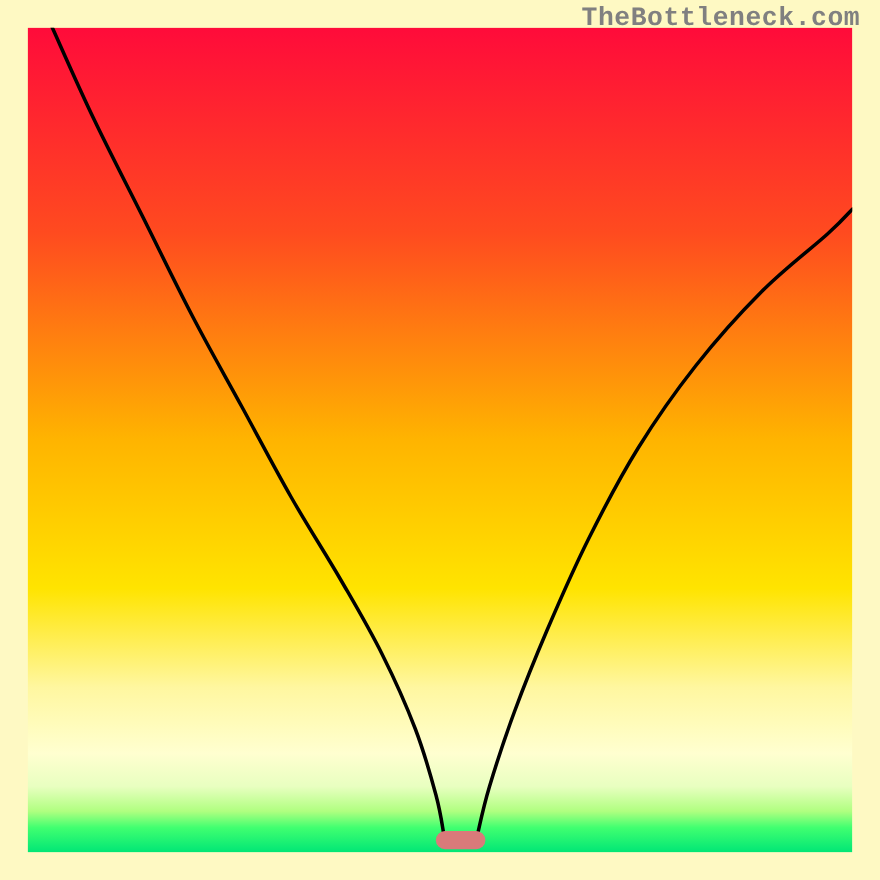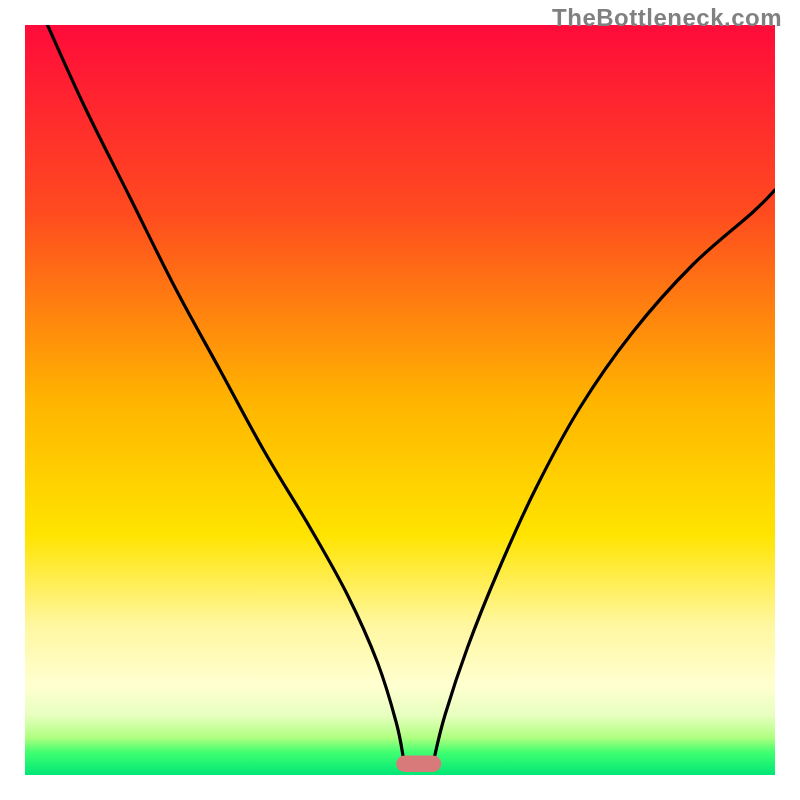--- a/index.html
+++ b/index.html
@@ -7,21 +7,22 @@
     padding: 0;
     width: 800px;
     height: 800px;
     background: #000;
     font-family: Arial, Helvetica, sans-serif;
     overflow: hidden;
   }
   .frame {
     position: absolute;
     inset: 0;
-    background: #ffffff;
+    background: #fef9c3;
+    font-family: Liberation Mono, monospace;
   }
   .watermark {
     position: absolute;
     top: 4px;
     right: 18px;
     color: #808080;
     font-size: 24px;
     font-weight: 600;
     letter-spacing: 0.5px;
     z-index: 10;

